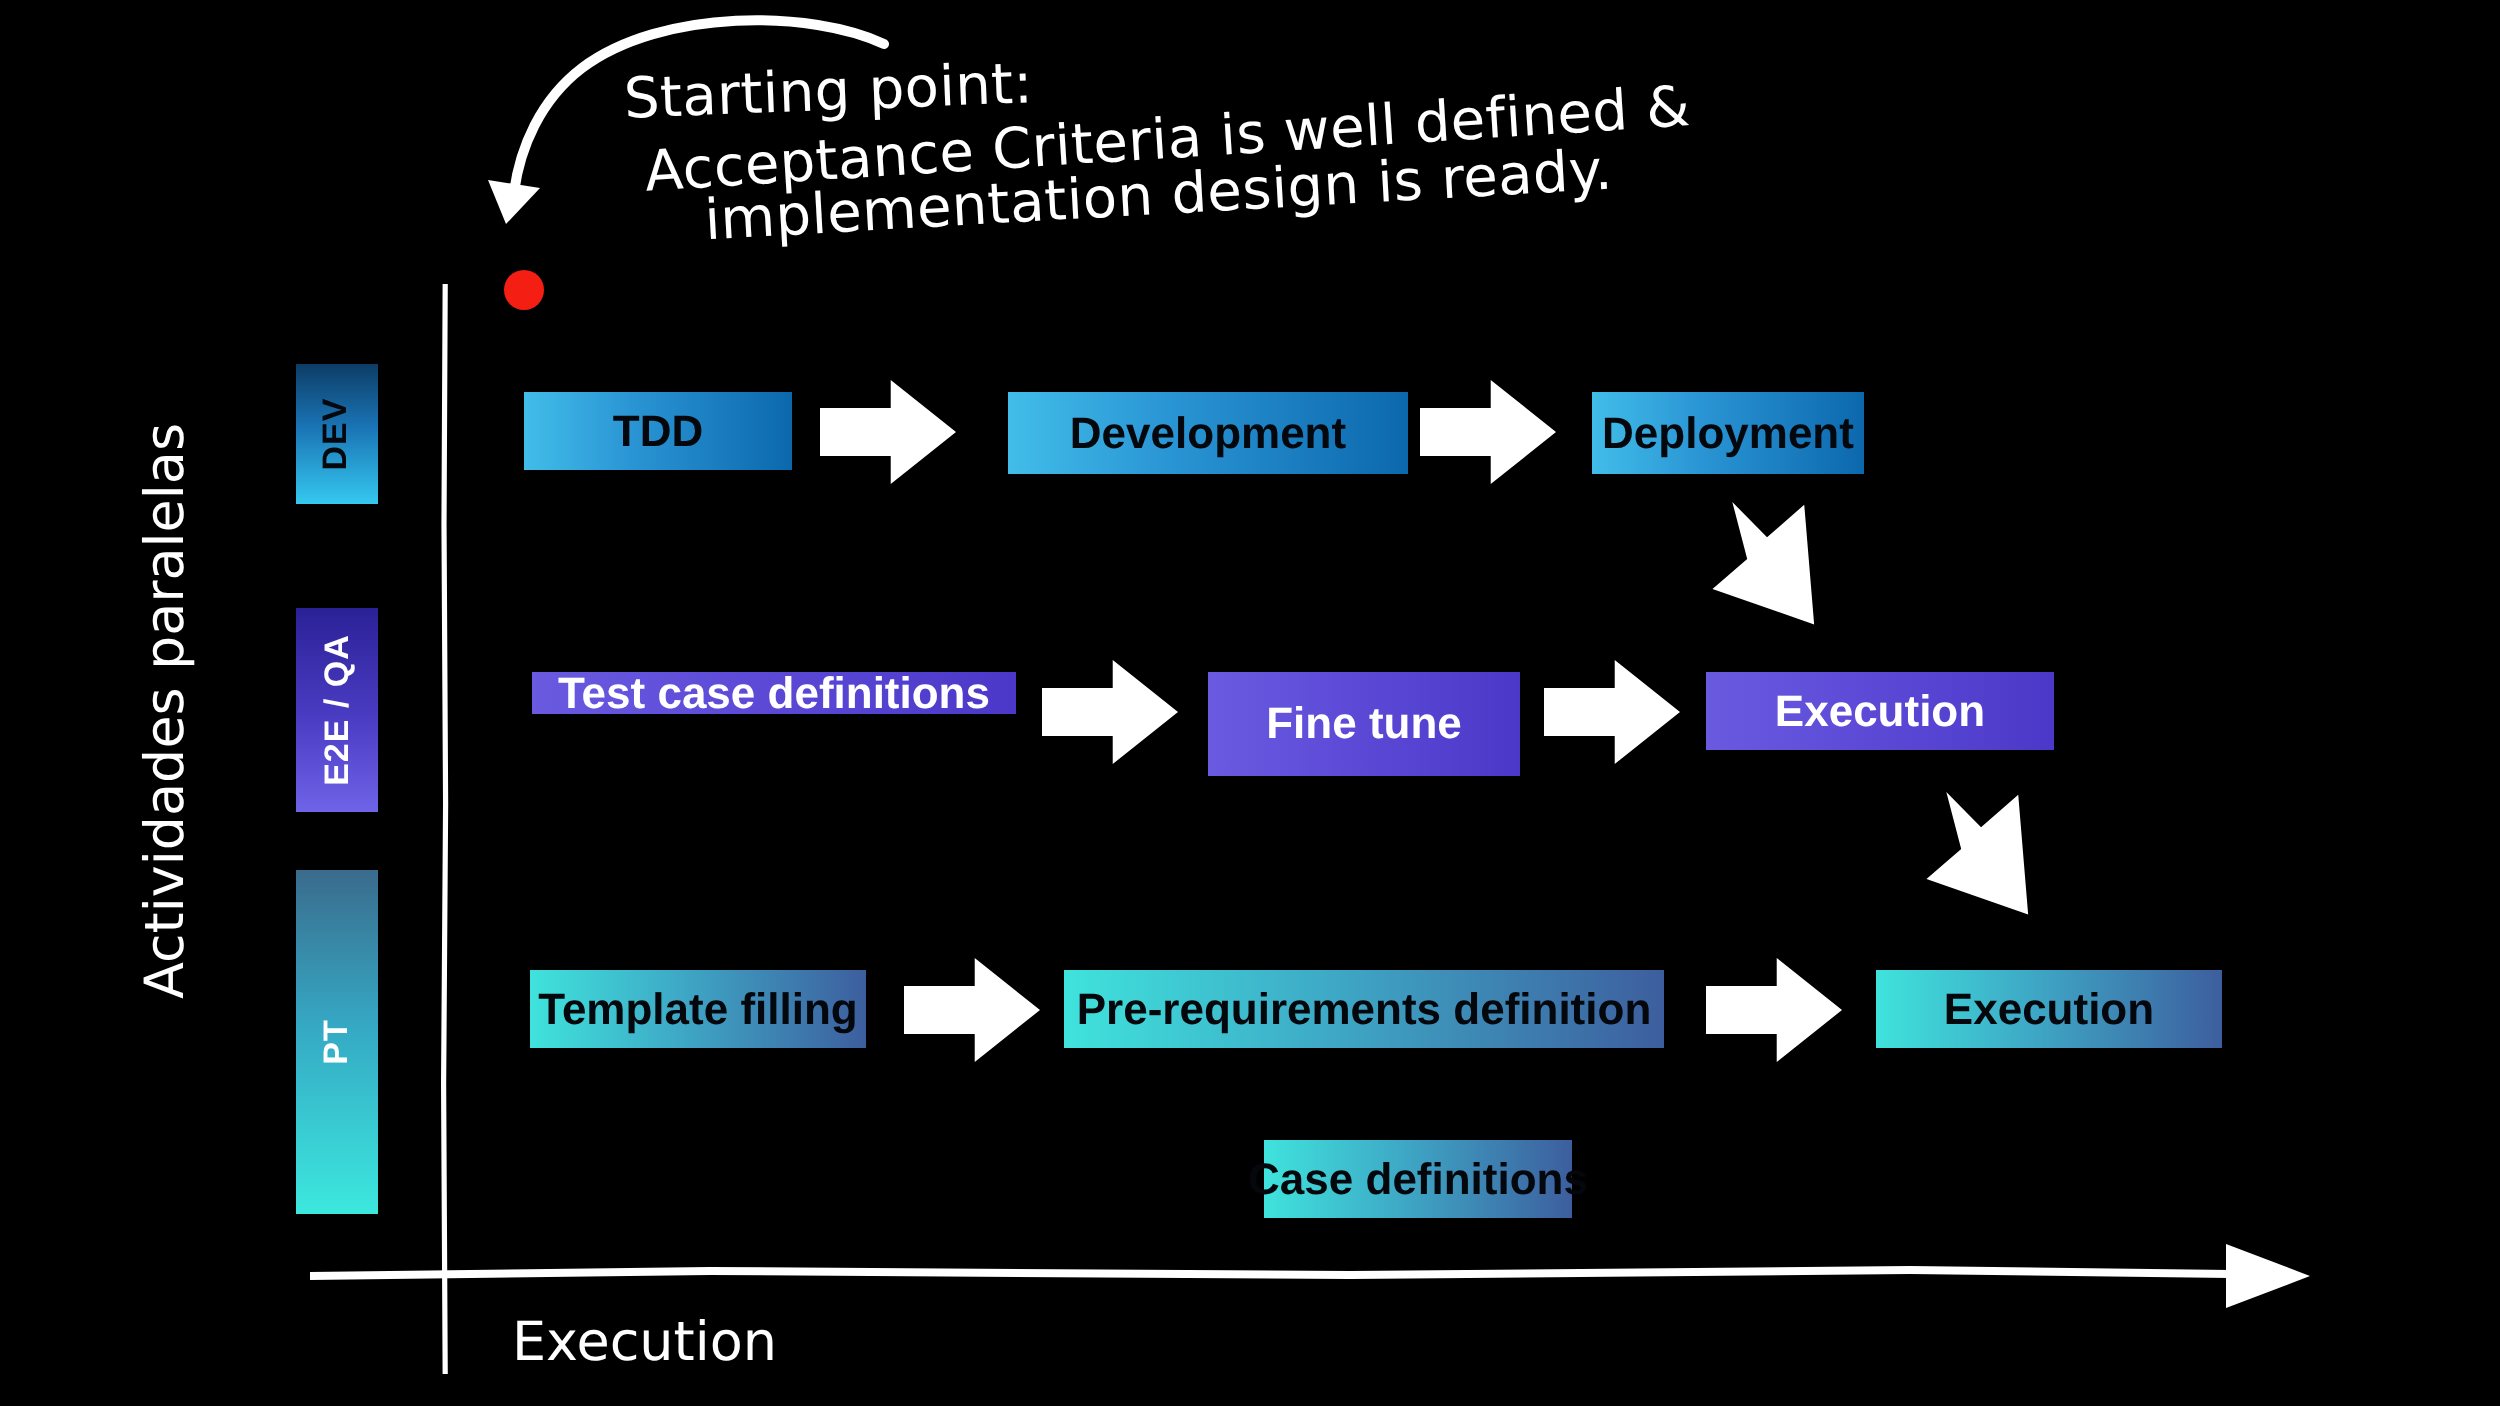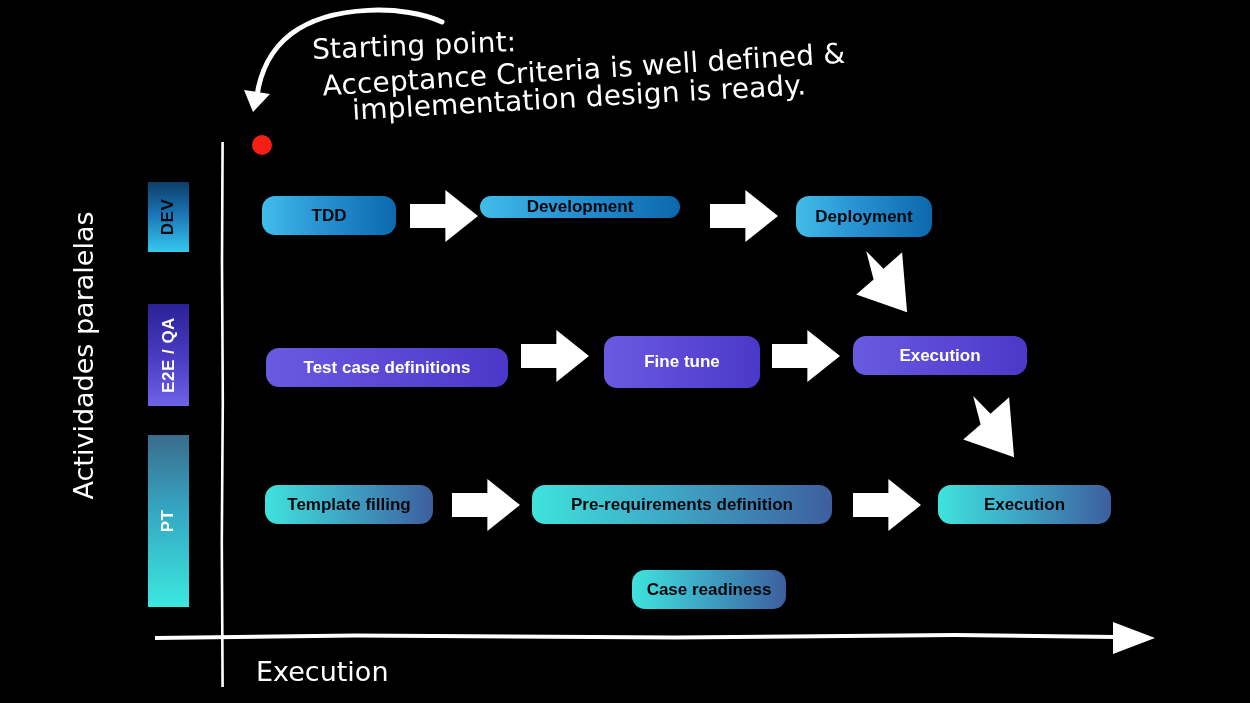--- a/index.html
+++ b/index.html
@@ -117,24 +117,23 @@
     background: linear-gradient(180deg, #3a6b8c 0%, #35a8c4 45%, #3ce8de 100%);
   }
   .lane-pt span { color: #ffffff; }
 
   
   .bar {
     position: absolute;
     display: flex;
     align-items: center;
     justify-content: center;
-    font-size: 17px;
+    font-size: 22px;
     font-weight: bold;
     white-space: nowrap;
-    border-radius: 13px;
   }
   .bar-dev {
     background: linear-gradient(90deg, #41bde9 0%, #2a95d4 40%, #0c68ad 100%);
     color: #04070c;
   }
   .bar-qa {
     background: linear-gradient(90deg, #6a5ae0 0%, #5b49d6 50%, #4b38c8 100%);
     color: #ffffff;
   }
   .bar-pt {
@@ -188,34 +187,34 @@
   </div>
   <div class="lane-tab lane-qa">
     <span>E2E / QA</span>
   </div>
   <div class="lane-tab lane-pt">
     <span>PT</span>
   </div>
 
   <div class="bar bar-dev" style="left:262px; top:196px; width:134px; height:39px;">TDD</div>
   <div class="harrow" style="left:410px; top:190px; width:68px; height:52px;"></div>
-  <div class="bar bar-dev" style="left:480px; top:196px; width:200px; height:22px;">Development</div>
+  <div class="bar bar-dev" style="left:504px; top:196px; width:200px; height:41px;">Development</div>
   <div class="harrow" style="left:710px; top:190px; width:68px; height:52px;"></div>
   <div class="bar bar-dev" style="left:796px; top:196px; width:136px; height:41px;">Deployment</div>
 
   <div class="darrow" style="left:855px; top:251px; width:62px; height:68px;"></div>
 
-  <div class="bar bar-qa" style="left:266px; top:348px; width:242px; height:39px;">Test case definitions</div>
+  <div class="bar bar-qa" style="left:266px; top:336px; width:242px; height:21px;">Test case definitions</div>
   <div class="harrow" style="left:521px; top:330px; width:68px; height:52px;"></div>
   <div class="bar bar-qa" style="left:604px; top:336px; width:156px; height:52px;">Fine tune</div>
   <div class="harrow" style="left:772px; top:330px; width:68px; height:52px;"></div>
   <div class="bar bar-qa" style="left:853px; top:336px; width:174px; height:39px;">Execution</div>
 
   <div class="darrow" style="left:962px; top:396px; width:62px; height:68px;"></div>
 
   <div class="bar bar-pt" style="left:265px; top:485px; width:168px; height:39px;">Template filling</div>
   <div class="harrow" style="left:452px; top:479px; width:68px; height:52px;"></div>
   <div class="bar bar-pt" style="left:532px; top:485px; width:300px; height:39px;">Pre-requirements definition</div>
   <div class="harrow" style="left:853px; top:479px; width:68px; height:52px;"></div>
   <div class="bar bar-pt" style="left:938px; top:485px; width:173px; height:39px;">Execution</div>
-  <div class="bar bar-pt" style="left:632px; top:570px; width:154px; height:39px;">Case readiness</div>
+  <div class="bar bar-pt" style="left:632px; top:570px; width:154px; height:39px;">Case definitions</div>
 
 </div>
 
 </body></html>

